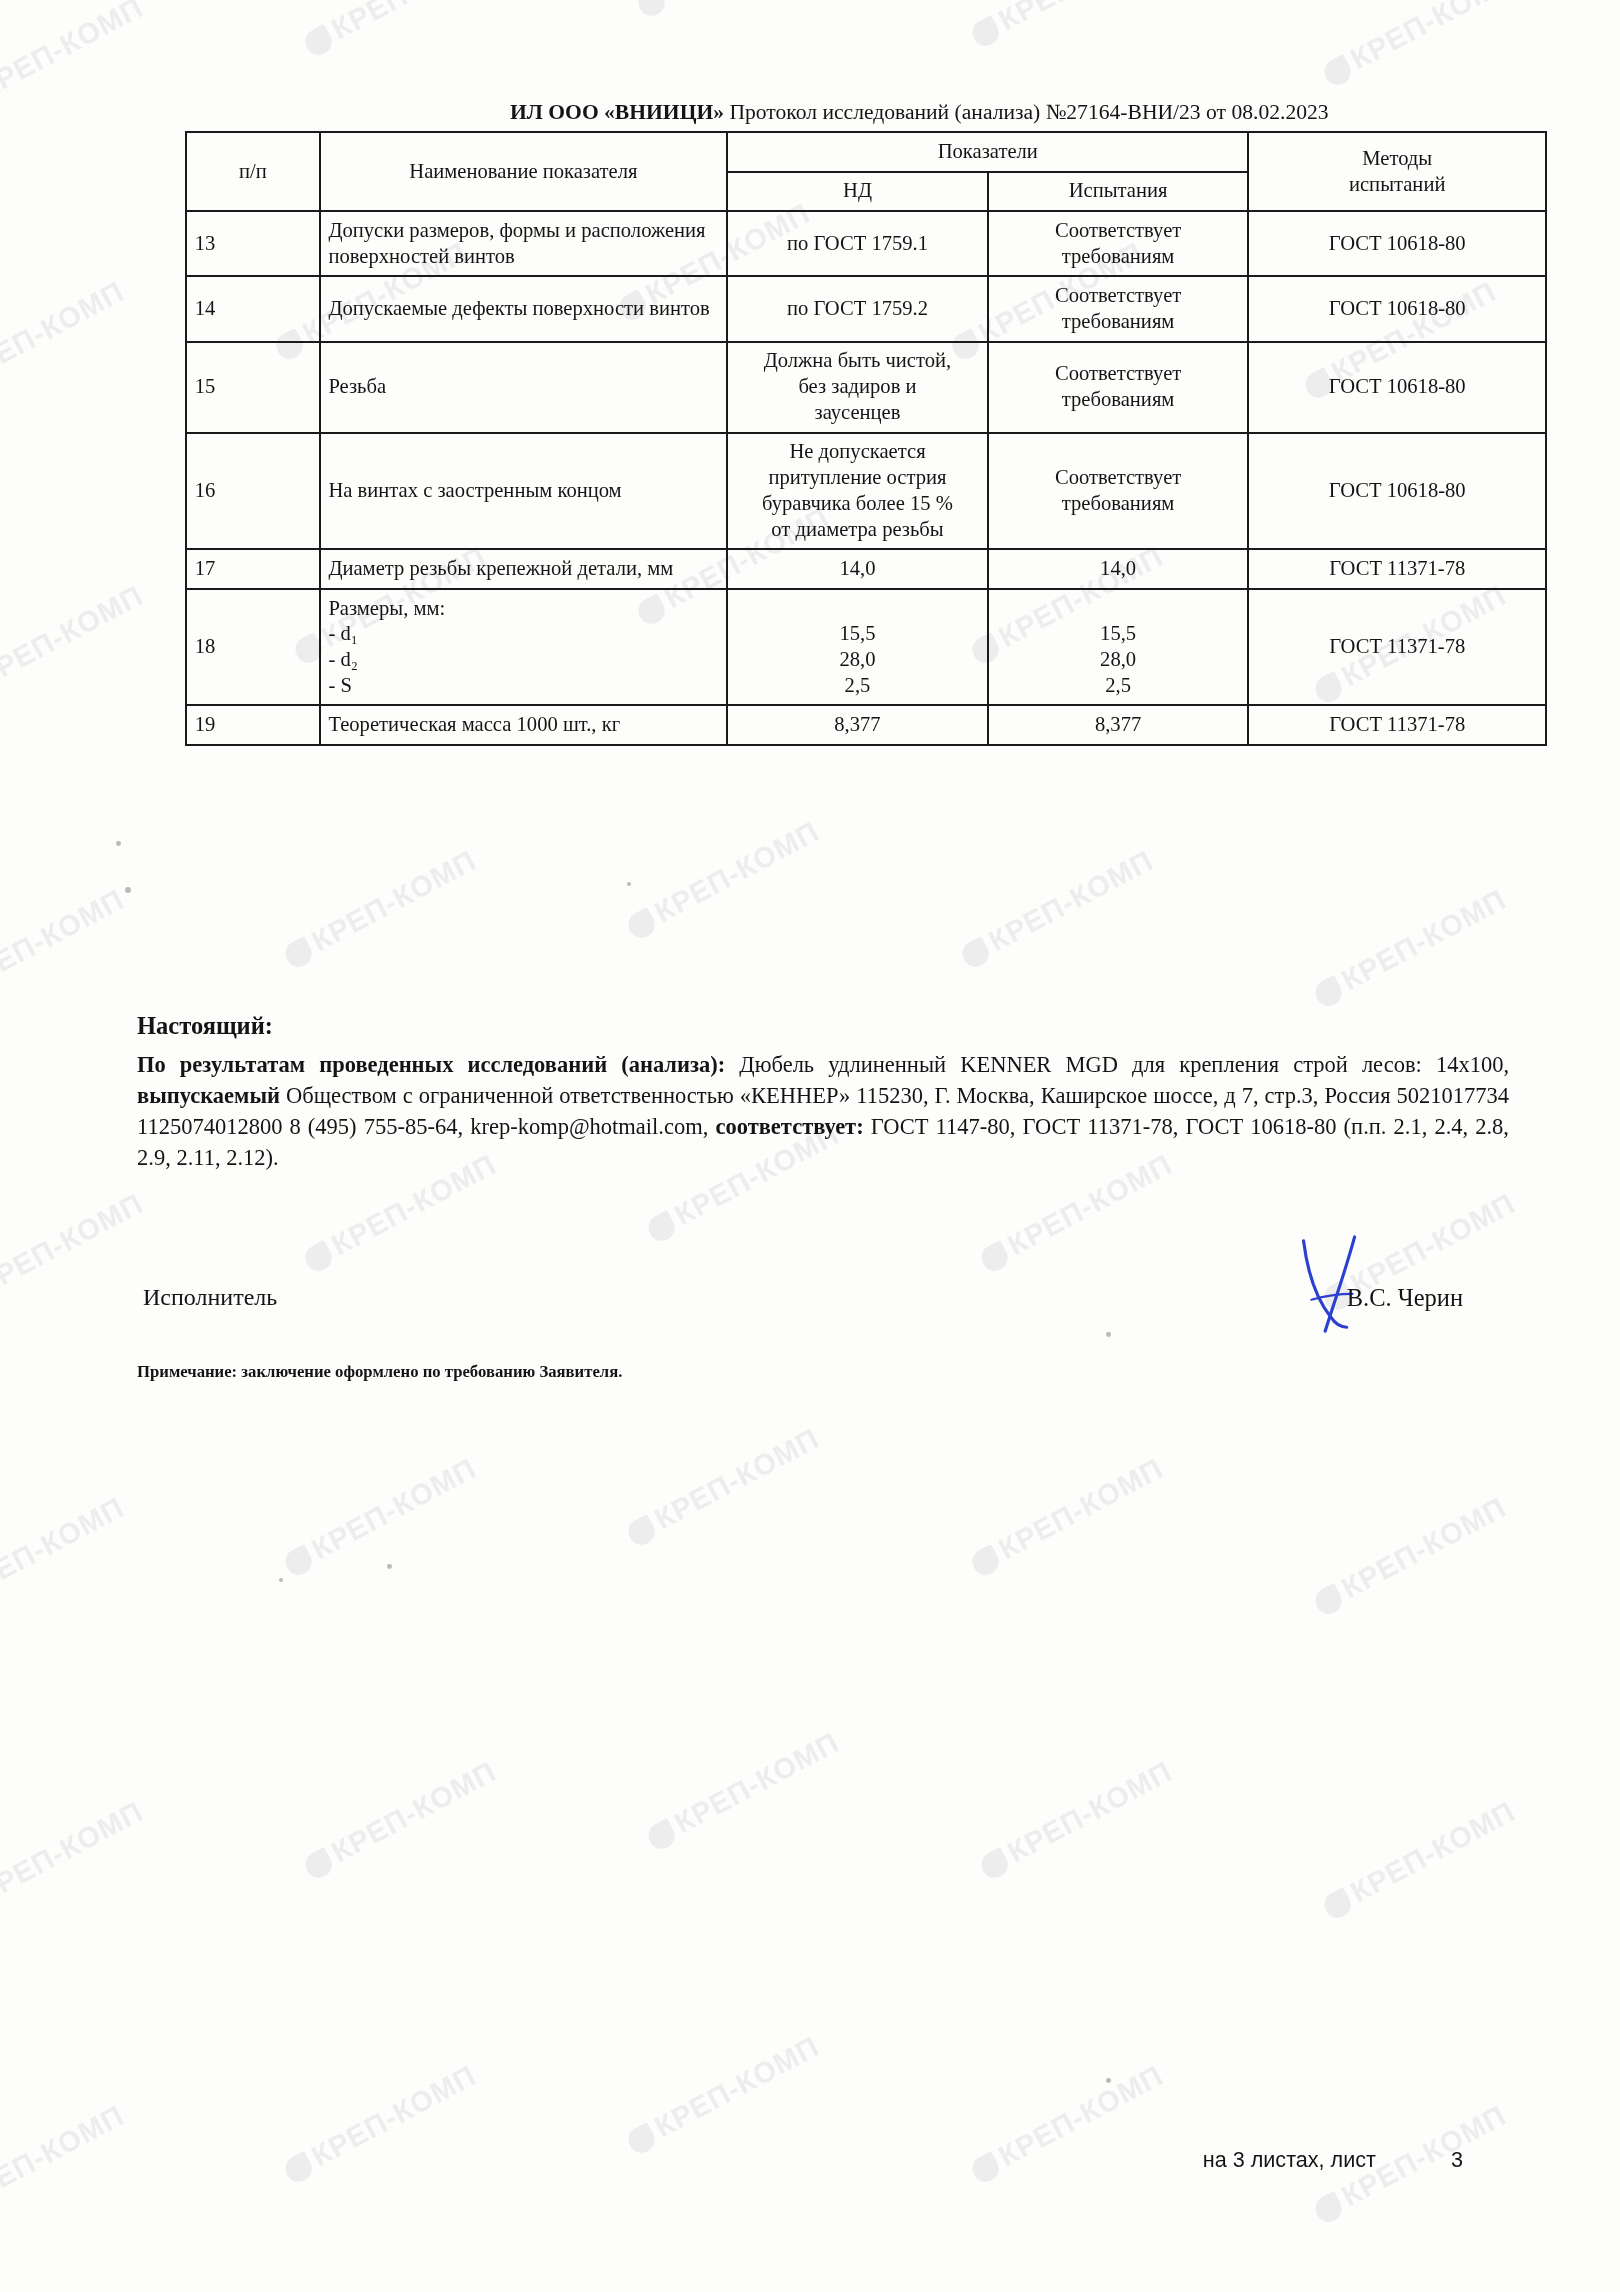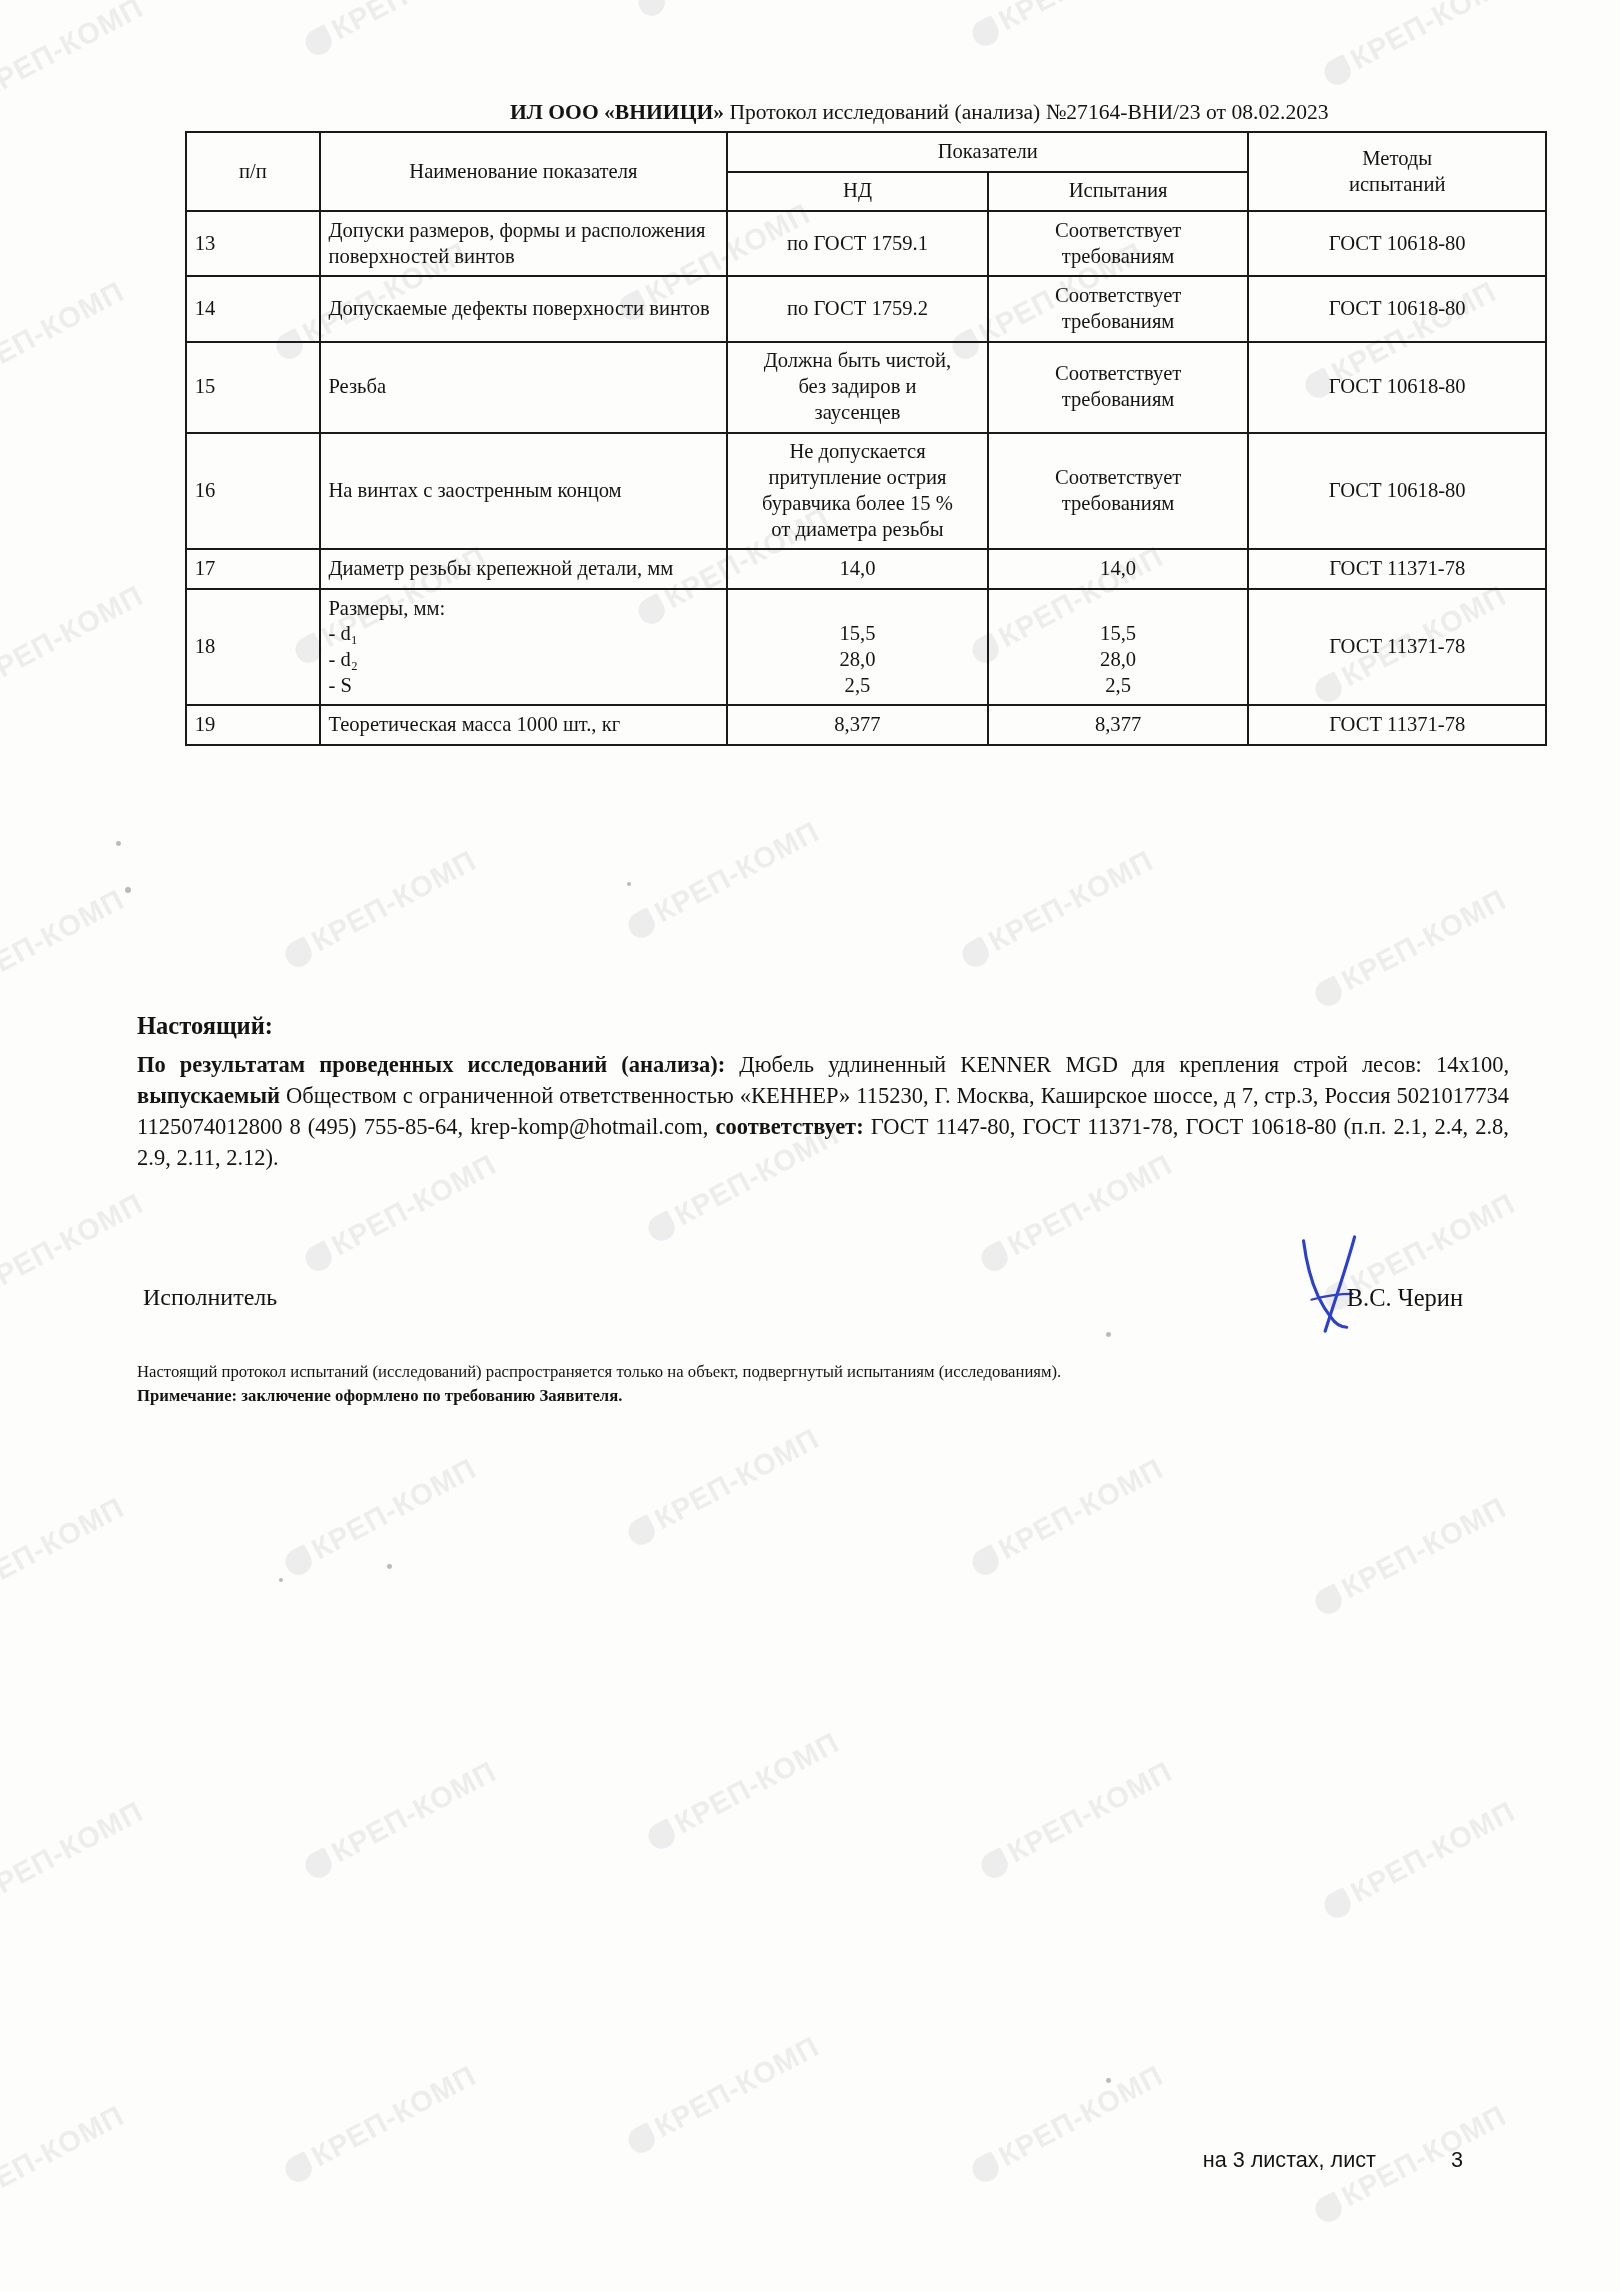--- a/index.html
+++ b/index.html
@@ -334,21 +334,20 @@
 
     <svg class="signature" viewBox="0 0 120 110">
       <path d="M30 8 C34 40, 42 66, 58 86 C62 92, 68 96, 74 96" fill="none" stroke="#2b3fd0" stroke-width="3.2" stroke-linecap="round"></path>
       <path d="M82 4 C74 34, 64 62, 52 100" fill="none" stroke="#2b3fd0" stroke-width="3.2" stroke-linecap="round"></path>
       <path d="M38 68 C52 64, 66 62, 80 62" fill="none" stroke="#2b3fd0" stroke-width="2.2" stroke-linecap="round"></path>
     </svg>
 
     <div class="performer-name">В.С. Черин</div>
 
     <div class="footnotes">
-      <span class="ln">Настоящий протокол испытаний (исследований) распространяется только на объект, подвергнутый испытаниям (исследованиям).</span>
       <b class="ln">Примечание: заключение оформлено по требованию Заявителя.</b>
     </div>
 
     <div class="page-foot">
       <span>на 3  листах, лист</span>
       <span class="pnum">3</span>
     </div>
 
   </div>
 

